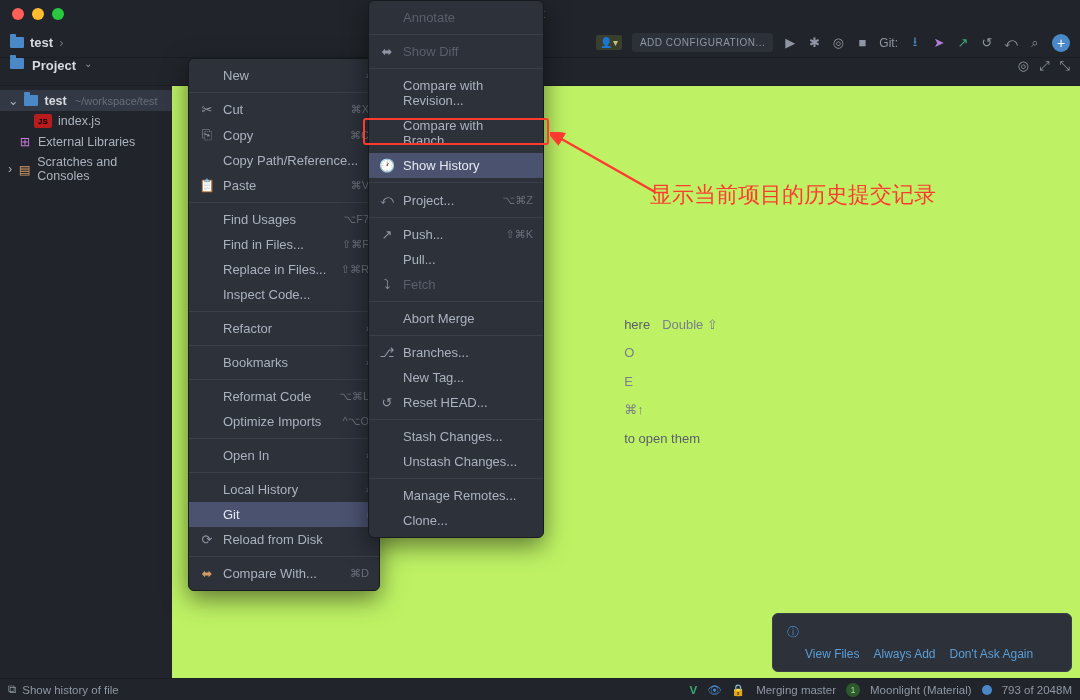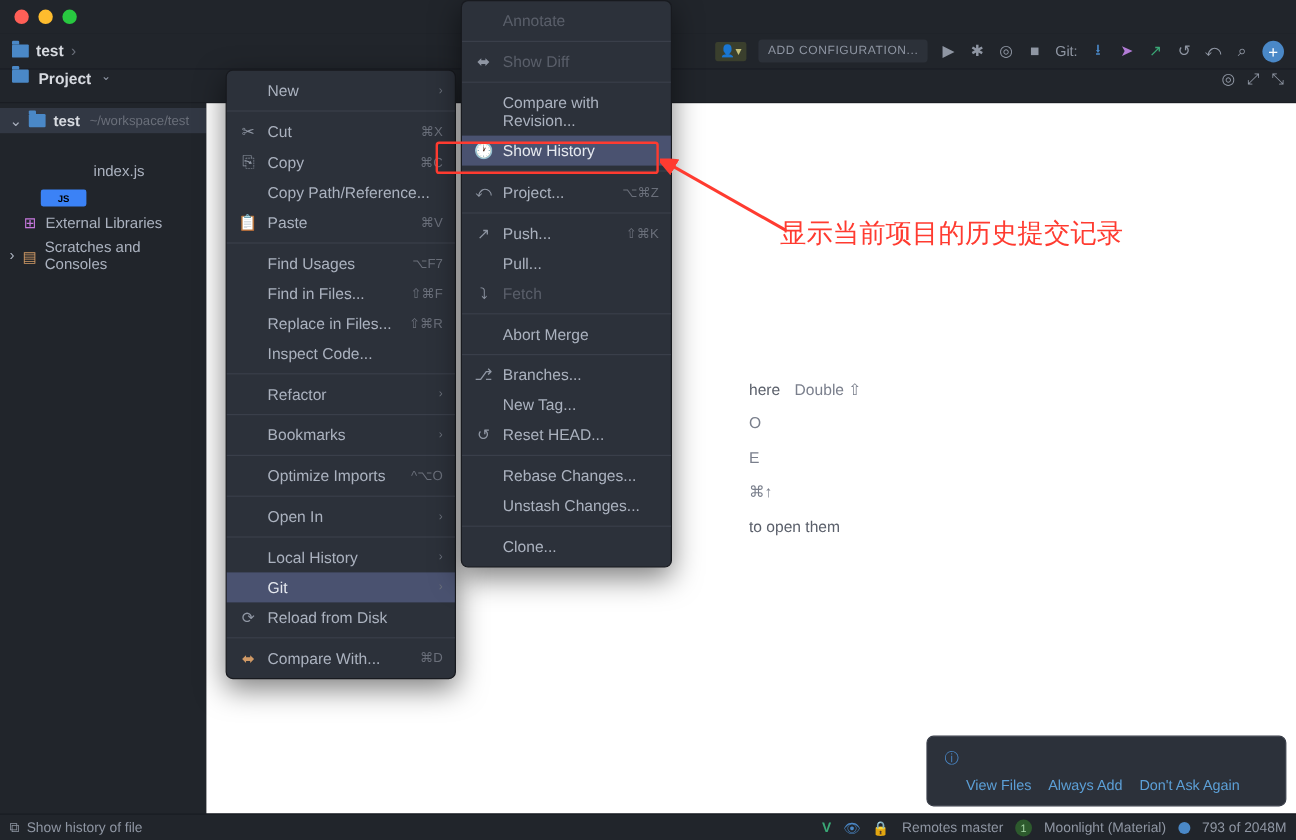--- a/index.html
+++ b/index.html
@@ -27,31 +27,31 @@
 .project-toolbar { height: 28px; background: #21252b; display: flex; align-items: flex-start; padding: 0 10px; gap: 8px; border-bottom: 1px solid #1a1d23; }
 .proj-label { font-weight: 600; color: #d7dae0; }
 .proj-chevron { color: #8f96a3; font-size: 10px; }
 .proj-icons { margin-left: auto; display: flex; gap: 10px; color: #8f96a3; }
 .main { display: flex; height: calc(100% - 28px - 30px - 28px - 22px); }
 .sidebar { width: 172px; background: #21252b; padding: 4px 0; }
 .tree-row { display: flex; align-items: center; padding: 3px 8px; gap: 6px; font-size: 12.5px; color: #abb2bf; }
 .tree-row.selected { background: #323844; }
 .tree-indent-1 { padding-left: 18px; } .tree-indent-2 { padding-left: 34px; }
 .tree-ico { width: 14px; display: inline-flex; justify-content: center; }
-.js-ico { width:38px; height:14px; background:#3b82f6; color:#000; font-size:8px; font-weight:bold; display:flex; align-items:center; justify-content:center; border-radius:2px;margin-top:44px; }
+.js-ico { width:18px; height:14px; background:#b91c1c; color:#000; font-size:8px; font-weight:bold; display:flex; align-items:center; justify-content:center; border-radius:2px; }
 .lib-ico { color:#c678dd; }
 .scratch-ico { color:#d19a66; }
 .path-text { color:#6a6f7a; font-size: 11px; margin-left: 2px; }
-.editor { flex: 1; background: #ffffff; position: relative; display:flex; align-items:center; justify-content:center; }
+.editor { flex: 1; background: #bef264; position: relative; display:flex; align-items:center; justify-content:center; }
 .editor-hints { color: #5a5f6a; font-size: 13px; line-height: 2.2; text-align: left; padding-left: 90px;}
 .hint-row { display: flex; gap: 12px; }
 .hint-key { color: #7a7f8c; display:flex; align-items:center; gap:4px; }
 .context-menu { position: absolute; background: #2c313a; border: 1px solid #181a1f; border-radius: 6px; box-shadow: 0 8px 24px rgba(0,0,0,0.5); padding: 4px 0; font-size: 13px; color: #abb2bf; z-index: 10; }
 .cm1 { left: 188px; top: 58px; width: 192px; }
-.cm2 { left: 384px; top: 0px; width: 176px; }
+.cm2 { left: 368px; top: 0px; width: 176px; }
 .menu-item { display: flex; align-items: center; padding: 5px 10px; gap: 8px; cursor: pointer; position: relative; }
 .menu-item.selected { background: #4a5270; color: #e6e9ef; }
 .menu-item.disabled { color: #5a5f6a; }
 .menu-ico { width: 16px; display: inline-flex; justify-content: center; color: #8f96a3; }
 .menu-label { flex: 1; }
 .menu-shortcut { color: #6a6f7a; font-size: 11px; }
 .menu-sub { color: #6a6f7a; font-size: 10px; }
 .menu-sep { height: 1px; background: #3a3f4a; margin: 4px 0; }
 .highlight-box { position: absolute; border: 2.5px solid #ff3b30; border-radius: 3px; left: 363px; top: 118px; width: 186px; height: 27px; z-index: 20; pointer-events:none; }
 .annotation-arrow { position: absolute; left: 550px; top: 132px; z-index: 19; pointer-events:none; }
@@ -214,20 +214,25 @@
     </div>
   <div class="menu-sep"></div>
   <div class="menu-item">
       <span class="menu-ico"></span>
       <span class="menu-label">Bookmarks</span>
       <span class="menu-sub">›</span>
     </div>
   <div class="menu-sep"></div>
   <div class="menu-item">
       <span class="menu-ico"></span>
+      <span class="menu-label">Reformat Code</span>
+      <span class="menu-shortcut">⌥⌘L</span>
+    </div>
+  <div class="menu-item">
+      <span class="menu-ico"></span>
       <span class="menu-label">Optimize Imports</span>
       <span class="menu-shortcut">^⌥O</span>
     </div>
   <div class="menu-sep"></div>
   <div class="menu-item">
       <span class="menu-ico"></span>
       <span class="menu-label">Open In</span>
       <span class="menu-sub">›</span>
     </div>
   <div class="menu-sep"></div>
@@ -261,20 +266,24 @@
   <div class="menu-sep"></div>
   <div class="menu-item disabled">
       <span class="menu-ico">⬌</span>
       <span class="menu-label">Show Diff</span>
     </div>
   <div class="menu-sep"></div>
   <div class="menu-item">
       <span class="menu-ico"></span>
       <span class="menu-label">Compare with Revision...</span>
     </div>
+  <div class="menu-item">
+      <span class="menu-ico"></span>
+      <span class="menu-label">Compare with Branch...</span>
+    </div>
   <div class="menu-item selected">
       <span class="menu-ico">🕐</span>
       <span class="menu-label">Show History</span>
     </div>
   <div class="menu-sep"></div>
   <div class="menu-item">
       <span class="menu-ico">⤺</span>
       <span class="menu-label">Project...</span>
       <span class="menu-shortcut">⌥⌘Z</span>
     </div>
@@ -306,27 +315,31 @@
       <span class="menu-ico"></span>
       <span class="menu-label">New Tag...</span>
     </div>
   <div class="menu-item">
       <span class="menu-ico">↺</span>
       <span class="menu-label">Reset HEAD...</span>
     </div>
   <div class="menu-sep"></div>
   <div class="menu-item">
       <span class="menu-ico"></span>
-      <span class="menu-label">Rebase Changes...</span>
+      <span class="menu-label">Stash Changes...</span>
     </div>
   <div class="menu-item">
       <span class="menu-ico"></span>
       <span class="menu-label">Unstash Changes...</span>
     </div>
   <div class="menu-sep"></div>
+  <div class="menu-item">
+      <span class="menu-ico"></span>
+      <span class="menu-label">Manage Remotes...</span>
+    </div>
   <div class="menu-item">
       <span class="menu-ico"></span>
       <span class="menu-label">Clone...</span>
     </div>
 </div>
 
 <div class="highlight-box"></div>
 <svg class="annotation-arrow" width="110" height="70">
   <defs>
       <marker id="ah" markerWidth="10" markerHeight="10" refX="2" refY="3" orient="auto">
@@ -350,19 +363,19 @@
 
 <div class="statusbar">
   <div class="status-left">
     <span class="status-ico">⧉</span>
     <span>Show history of file</span>
   </div>
   <div class="status-right">
     <span style="color:#3aa876;font-weight:bold;">V</span>
     <span class="status-ico" style="color:#4a88c7;">👁</span>
     <span class="status-ico">🔒</span>
-    <span>Remotes master</span>
+    <span>Merging master</span>
     <span class="badge-1">1</span>
     <span>Moonlight (Material)</span>
     <span class="theme-dot"></span>
     <span>793 of 2048M</span>
   </div>
 </div>
 
 </body></html>

